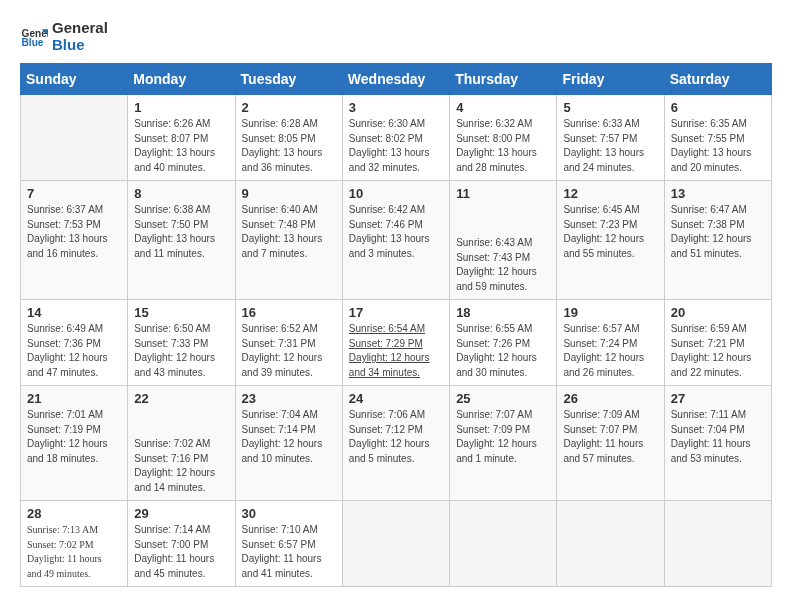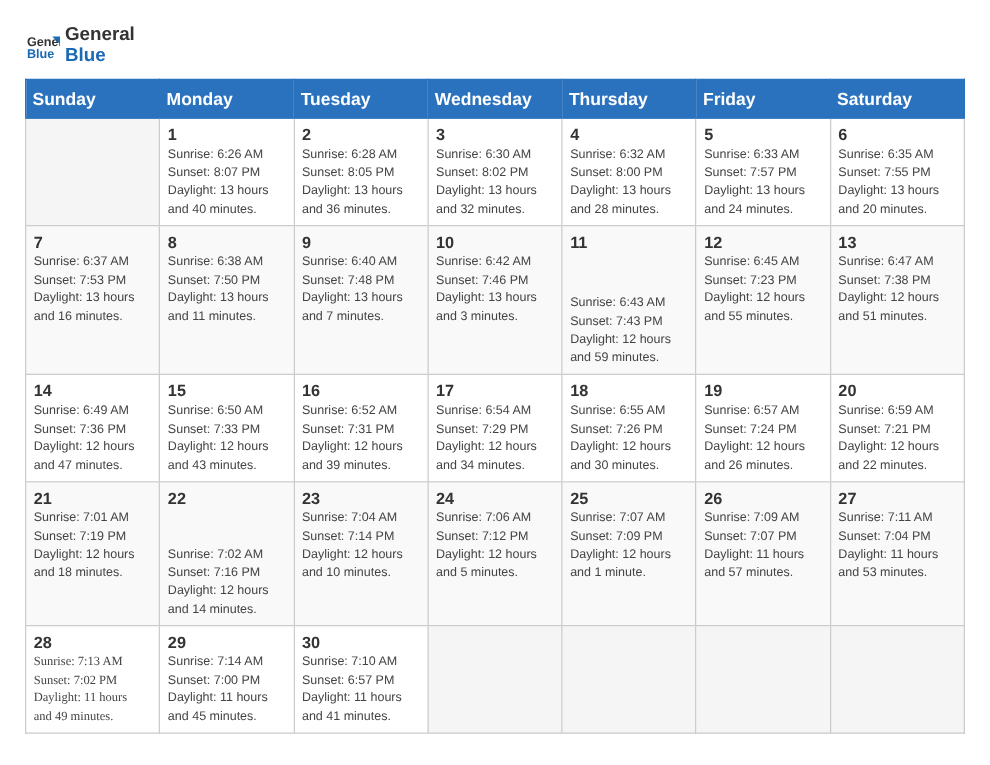--- a/index.html
+++ b/index.html
@@ -225,21 +225,21 @@
         </td>
         <td>
           <span class="day-number">16</span>
           <div class="day-info" style="white-space: pre-line;">Sunrise: 6:52 AM
 Sunset: 7:31 PM
 Daylight: 12 hours
 and 39 minutes.</div>
         </td>
         <td>
           <span class="day-number">17</span>
-          <div class="day-info" style="white-space: pre-line;">Sunrise: 6:54 AM
+          <div class="day-info" style="white-space: pre-line; text-decoration: underline;">Sunrise: 6:54 AM
 Sunset: 7:29 PM
 Daylight: 12 hours
 and 34 minutes.</div>
         </td>
         <td>
           <span class="day-number">18</span>
           <div class="day-info" style="white-space: pre-line;">Sunrise: 6:55 AM
 Sunset: 7:26 PM
 Daylight: 12 hours
 and 30 minutes.</div>

